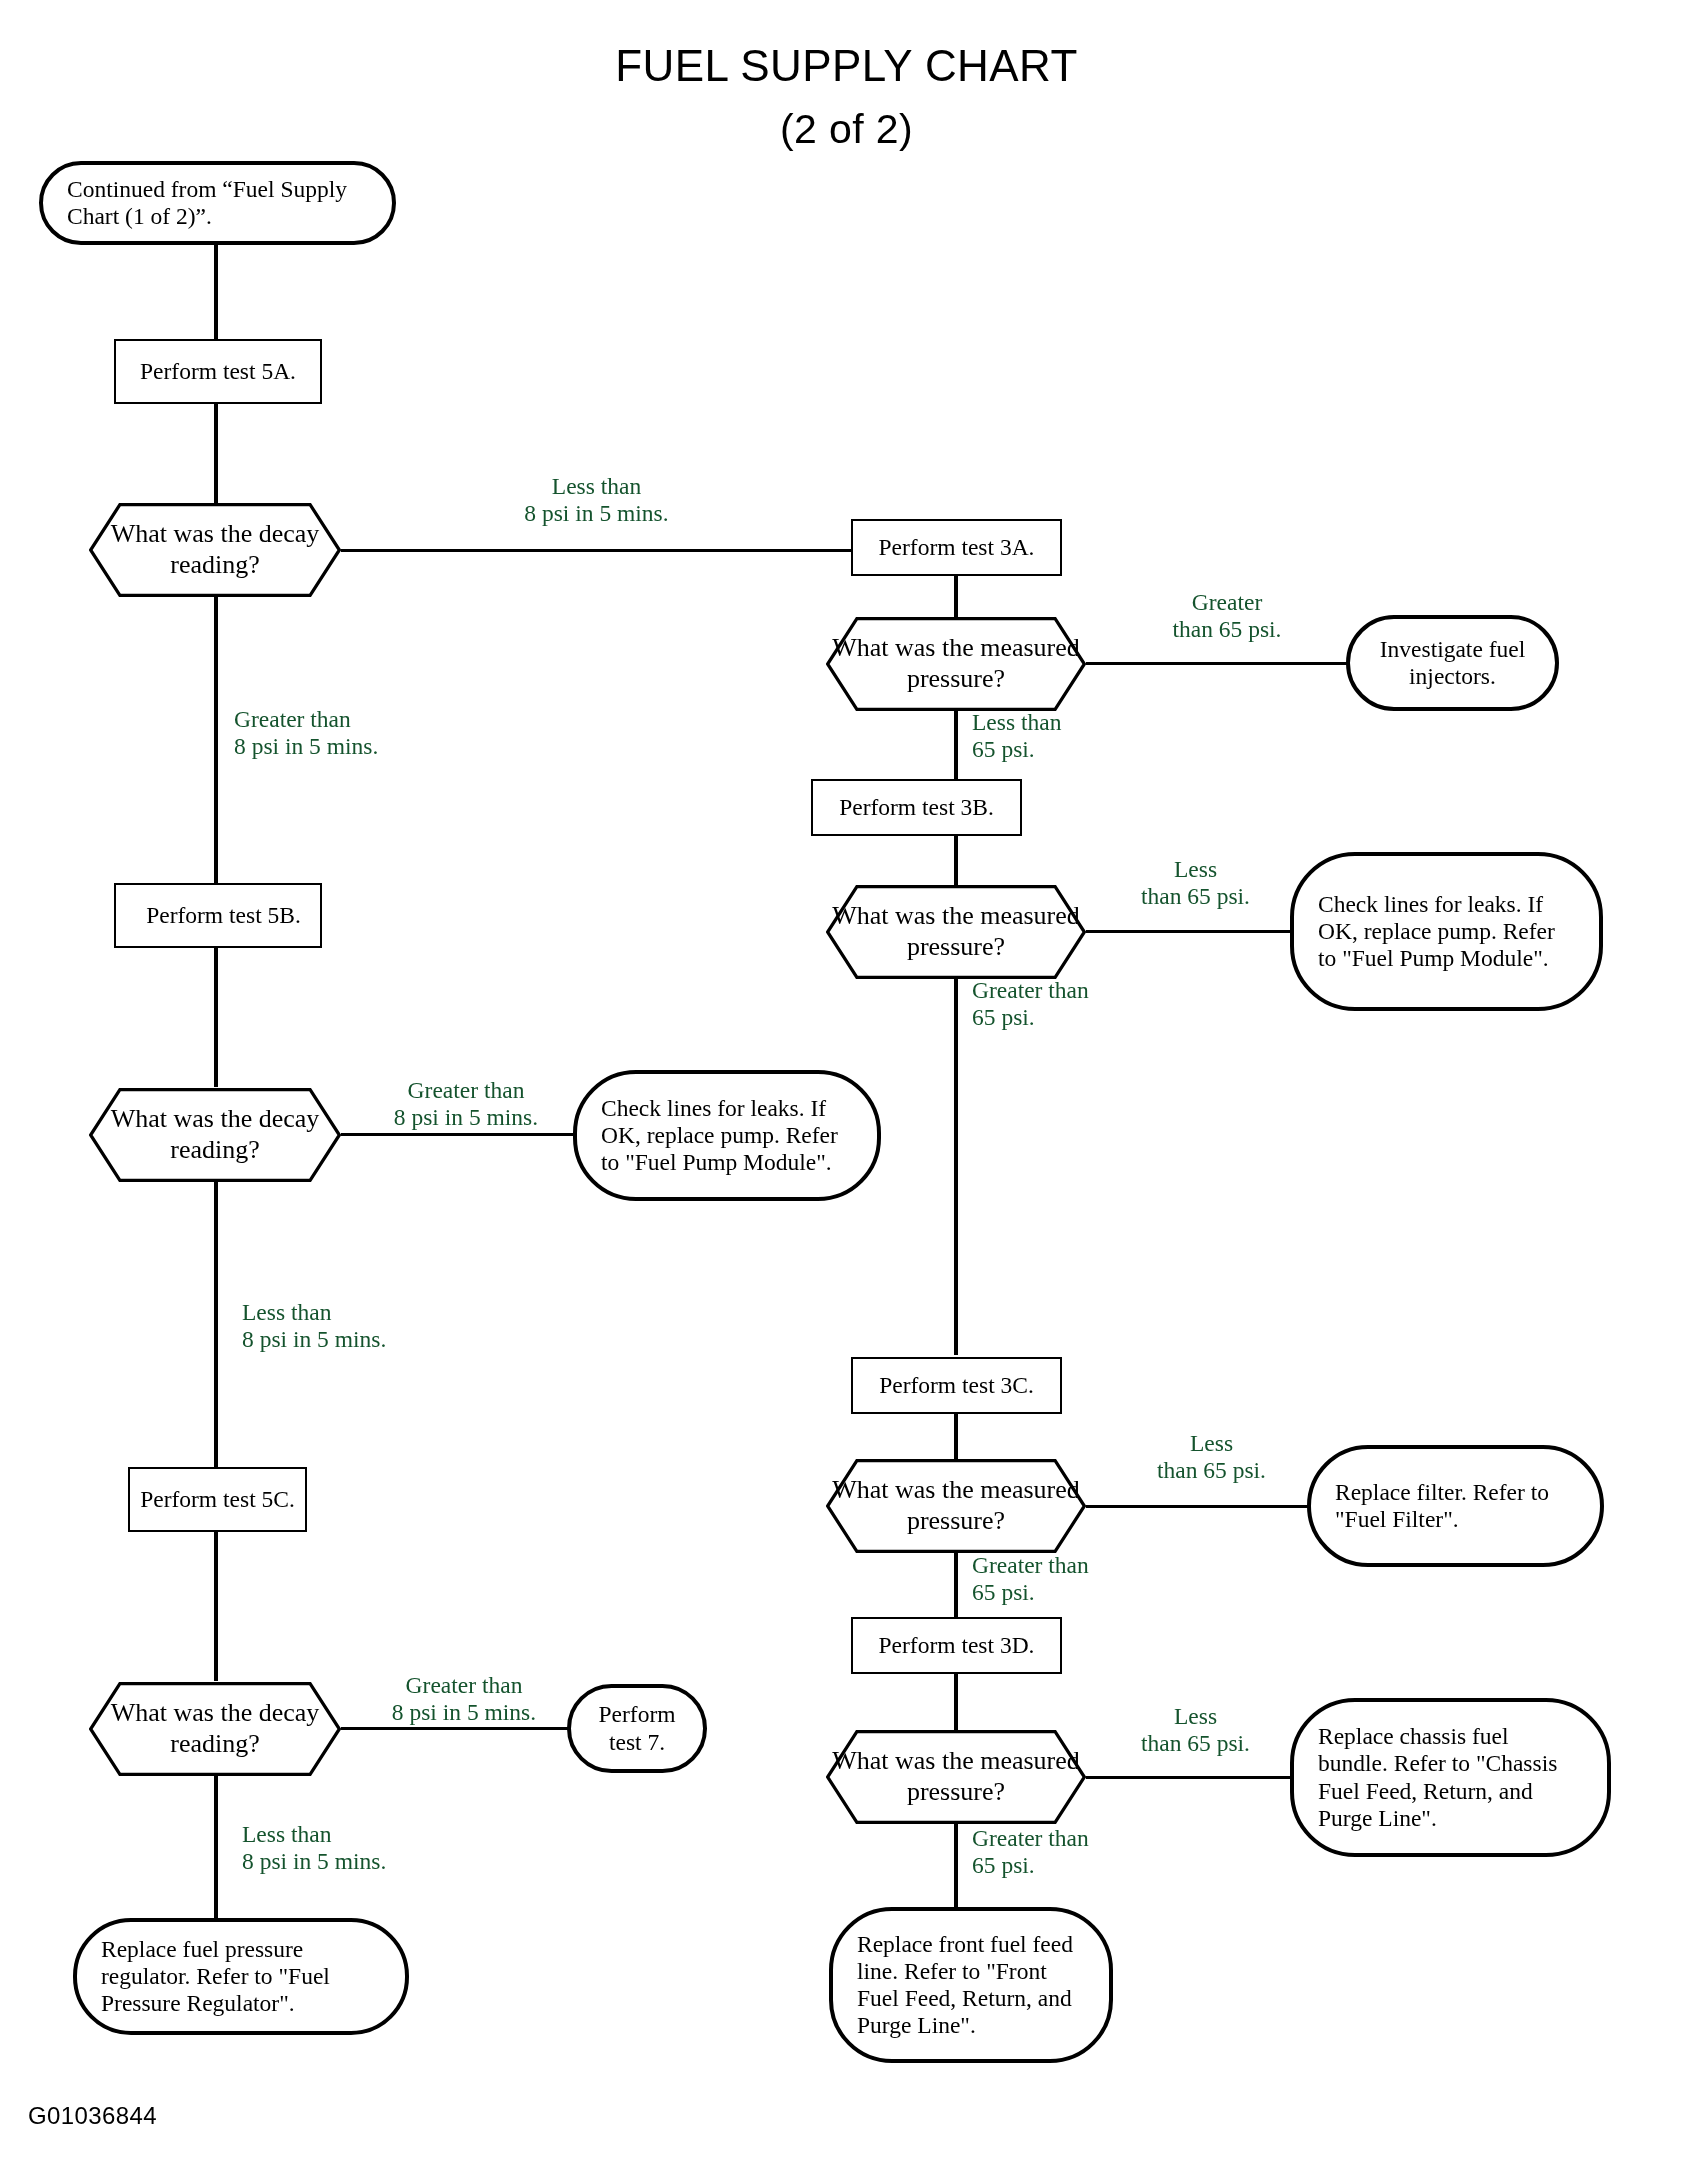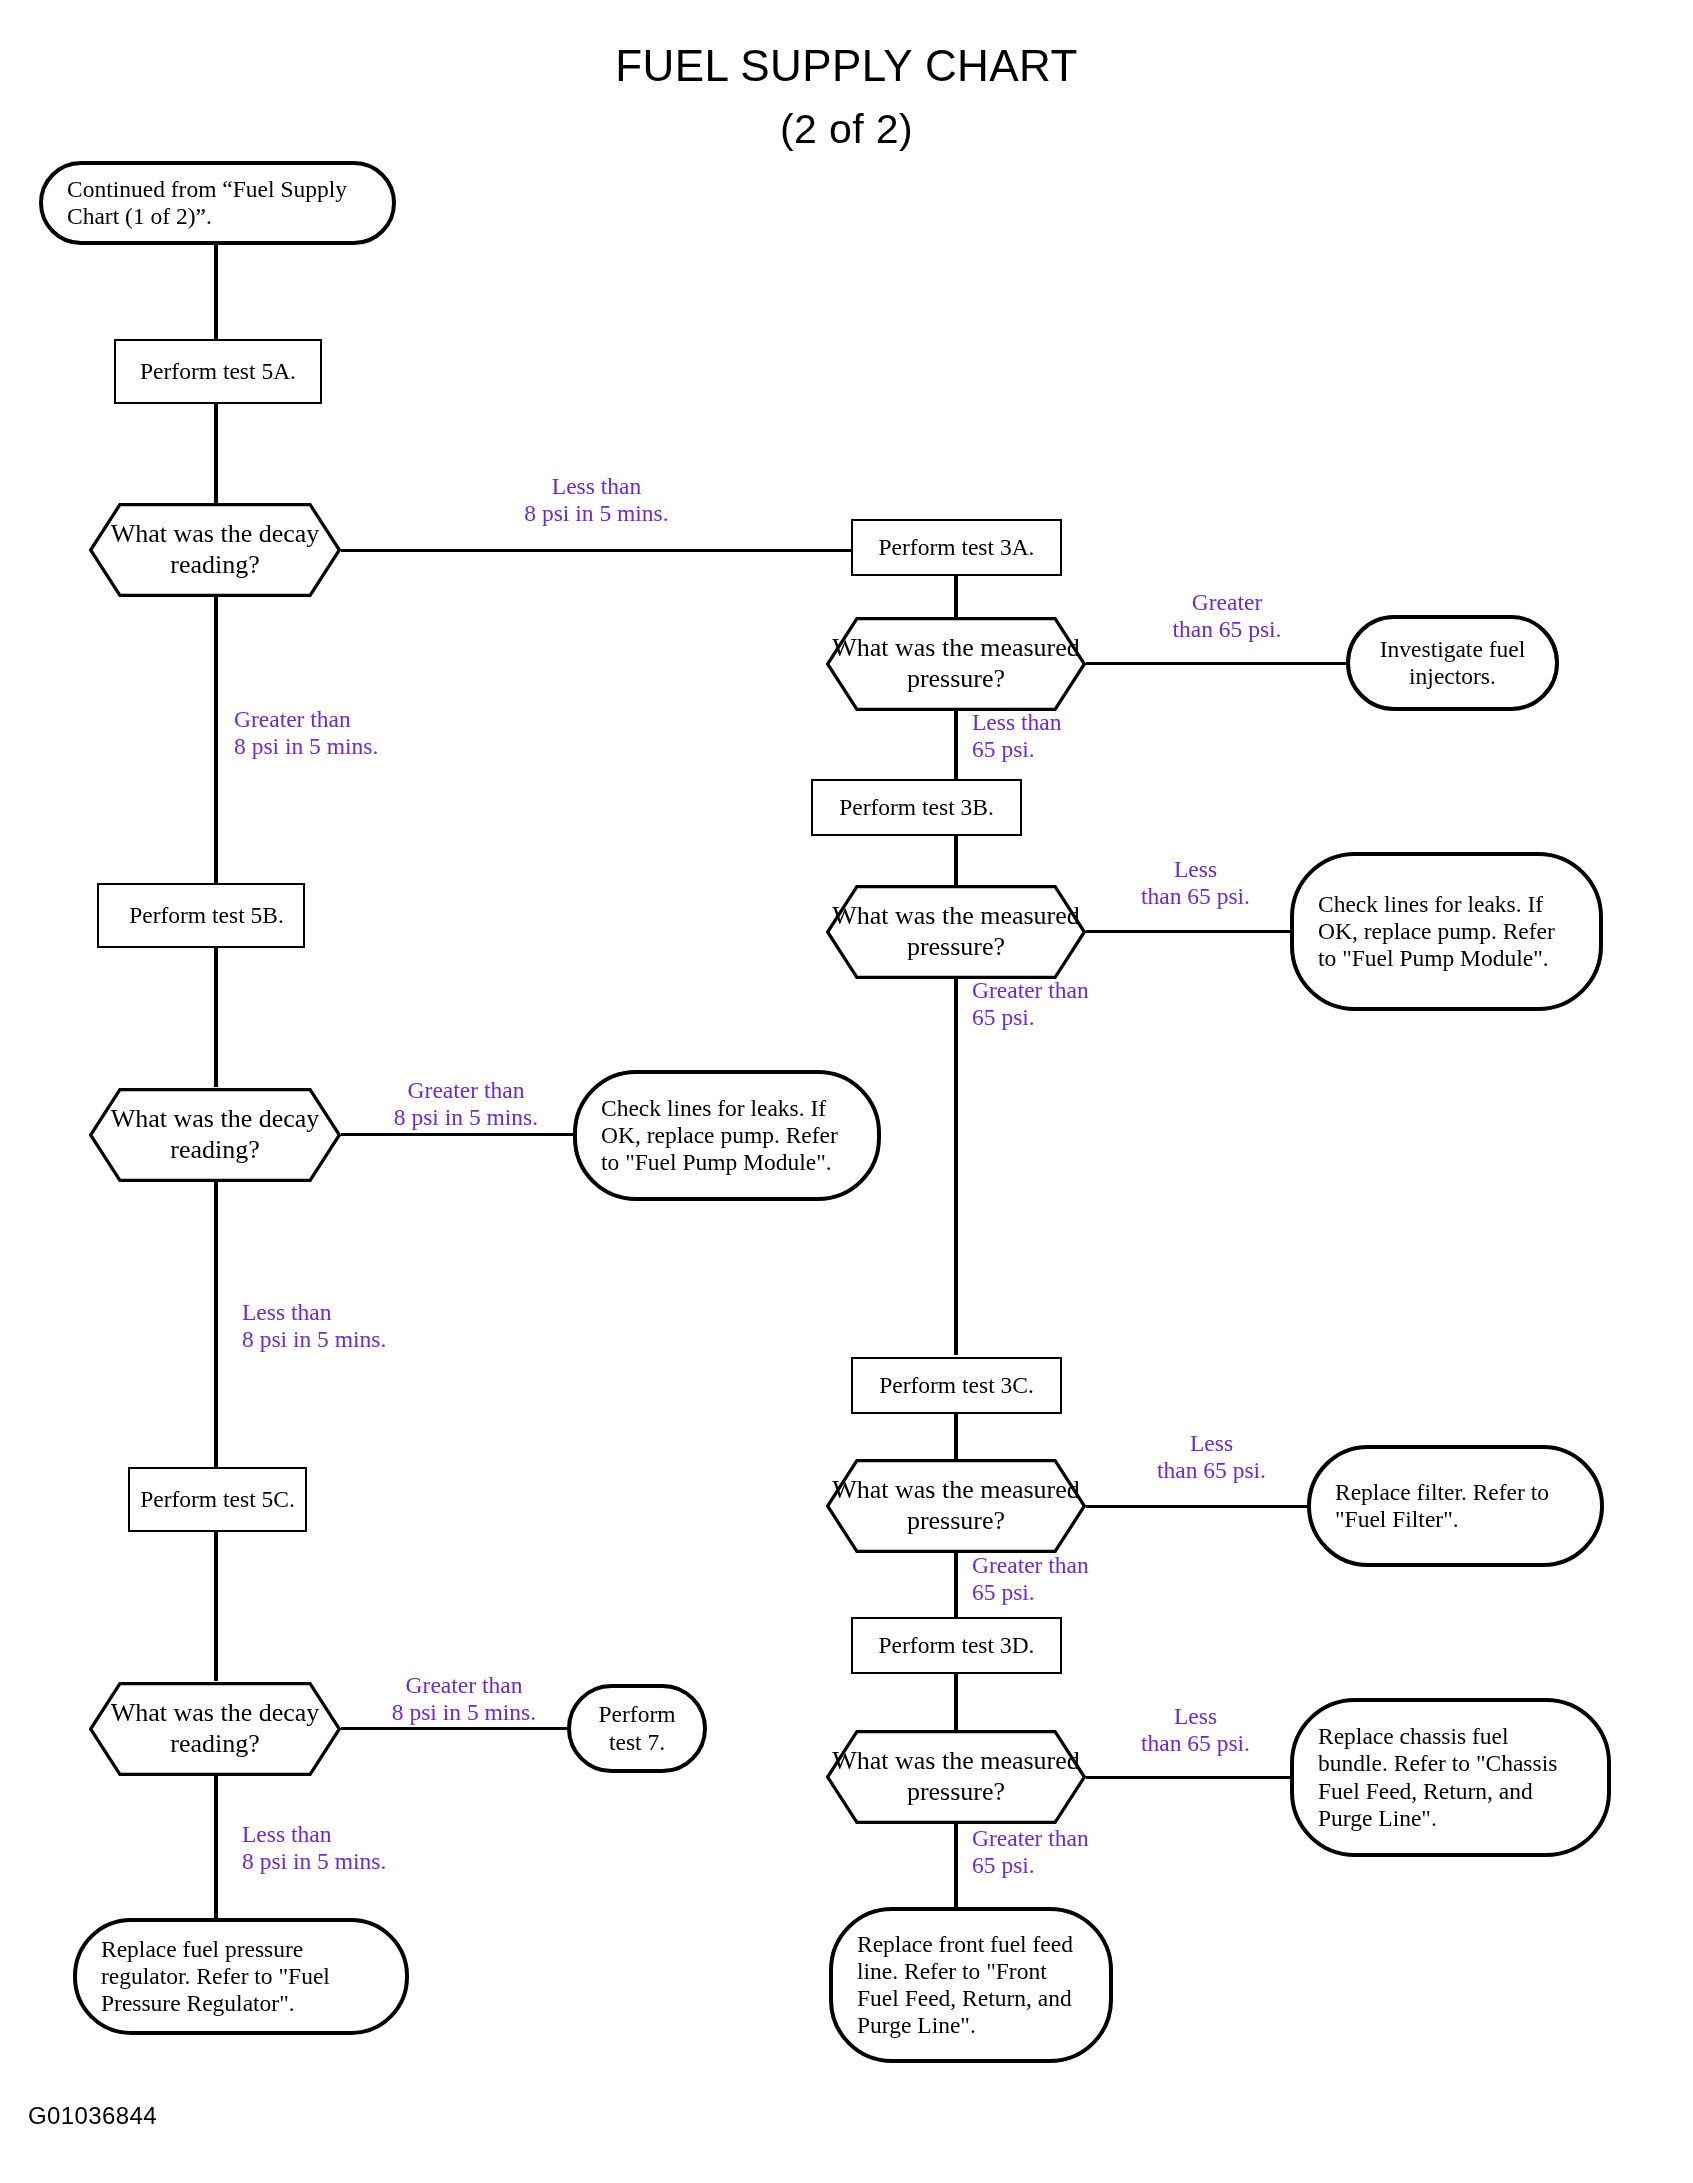--- a/index.html
+++ b/index.html
@@ -88,21 +88,21 @@
     font-size: 26px;
     line-height: 1.18;
   }
 
   
   .elabel {
     position: absolute;
     font-size: 23.5px;
     line-height: 1.16;
     white-space: pre-line;
-    color: #6d28d9;
+    color: #14532d;
   }
   .elabel.ctr { text-align: center; }
 
   
   .figid {
     position: absolute;
     left: 28px;
     top: 2102px;
     font-family: "Liberation Sans", "DejaVu Sans", sans-serif;
     font-size: 24px;
@@ -174,21 +174,21 @@
     <span class="txt">Perform test 5A.</span>
   </div>
 
   <div class="hex" style="left:89px; top:503px; width:252px; height:94px;">
     <svg viewBox="0 0 310 116" preserveAspectRatio="none">
       <polygon points="38,2 272,2 308,58 272,114 38,114 2,58" fill="#ffffff" stroke="#000000" stroke-width="4"></polygon>
     </svg>
     <span class="txt">What was the decay reading?</span>
   </div>
 
-  <div class="node proc" style="left:97px; top:883px; width:208px; height:65px;padding-left:11px;">
+  <div class="node proc" style="left:114px; top:883px; width:208px; height:65px;padding-left:11px;">
     <span class="txt">Perform test 5B.</span>
   </div>
 
   <div class="hex" style="left:89px; top:1088px; width:252px; height:94px;">
     <svg viewBox="0 0 310 116" preserveAspectRatio="none">
       <polygon points="38,2 272,2 308,58 272,114 38,114 2,58" fill="#ffffff" stroke="#000000" stroke-width="4"></polygon>
     </svg>
     <span class="txt">What was the decay reading?</span>
   </div>
 

